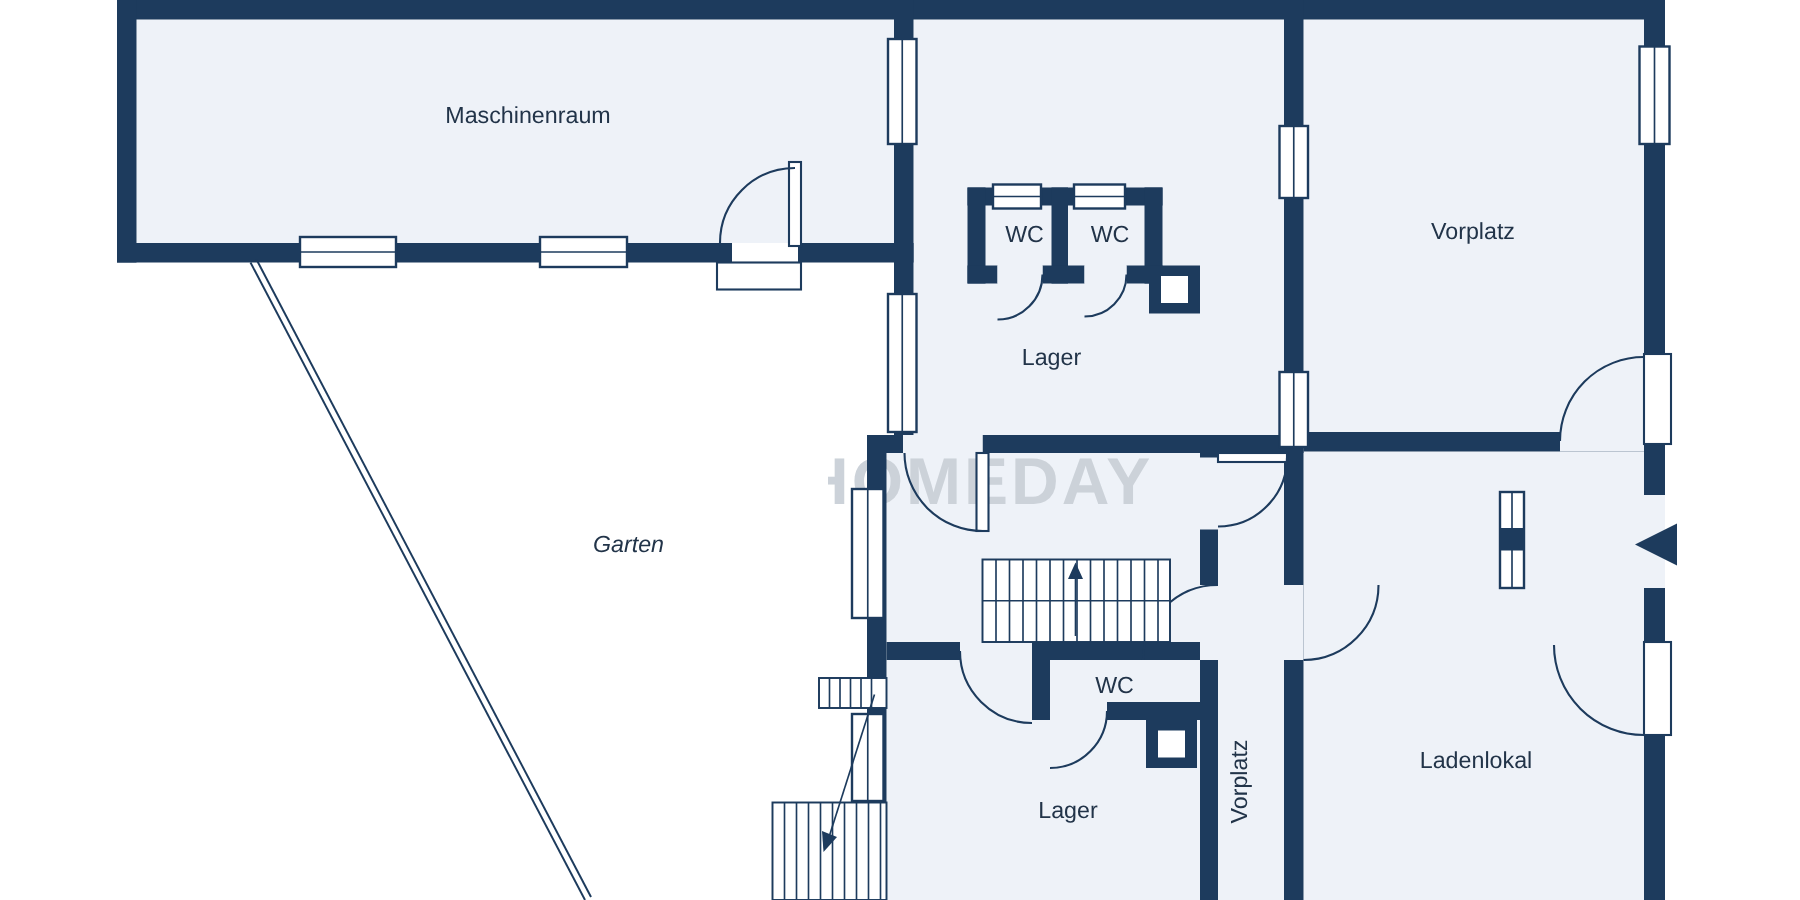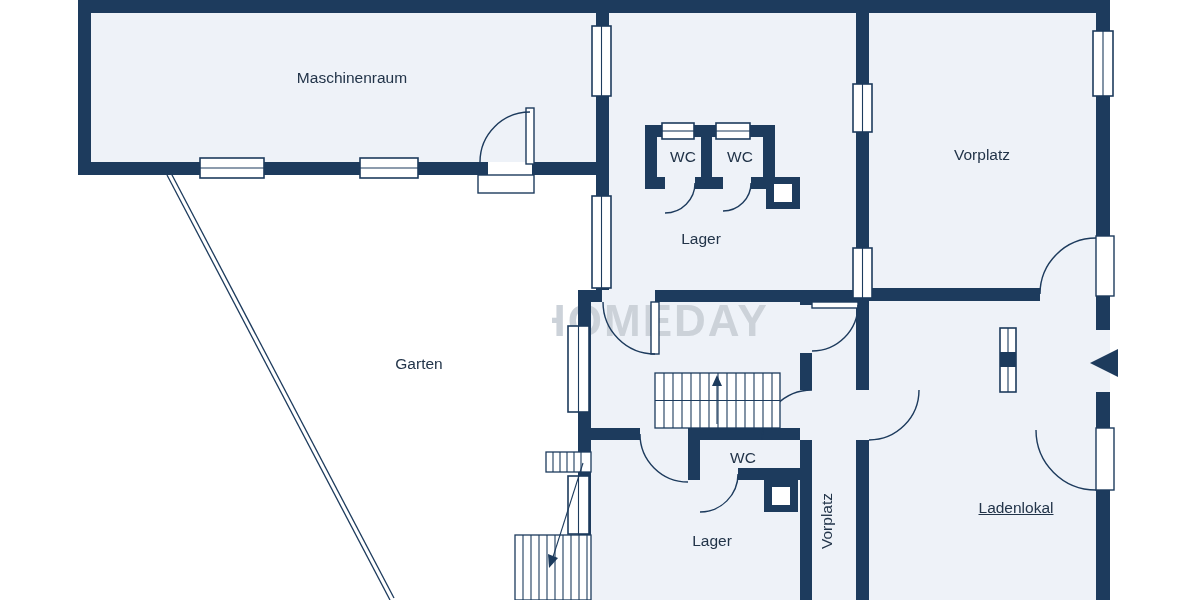--- a/index.html
+++ b/index.html
@@ -207,19 +207,19 @@
       <line class="boundary" x1="167" y1="175" x2="390" y2="600"></line>
       <line class="boundary" x1="171" y1="173" x2="394" y2="598"></line>
     </g>
   </svg>
 
   <div class="room-label" style="left:352px;top:78px;">Maschinenraum</div>
   <div class="room-label" style="left:683px;top:157px;">WC</div>
   <div class="room-label" style="left:740px;top:157px;">WC</div>
   <div class="room-label" style="left:982px;top:155px;">Vorplatz</div>
   <div class="room-label" style="left:701px;top:239px;">Lager</div>
-  <div class="room-label" style="left:419px;top:364px;">Garten</div>
+  <div class="room-label" style="left:419px;top:364px;font-style:italic;">Garten</div>
   <div class="room-label" style="left:743px;top:458px;">WC</div>
   <div class="room-label" style="left:712px;top:541px;">Lager</div>
   <div class="room-label vertical" style="left:827px;top:521px;">Vorplatz</div>
-  <div class="room-label" style="left:1016px;top:508px;text-decoration:underline;">Ladenlokal</div>
+  <div class="room-label" style="left:984px;top:508px;">Ladenlokal</div>
 
 </div>
 
 </body></html>

